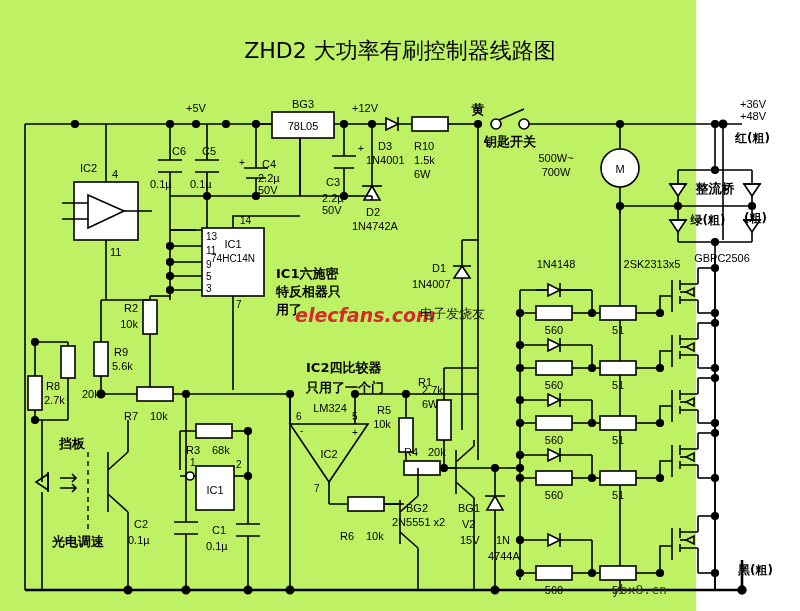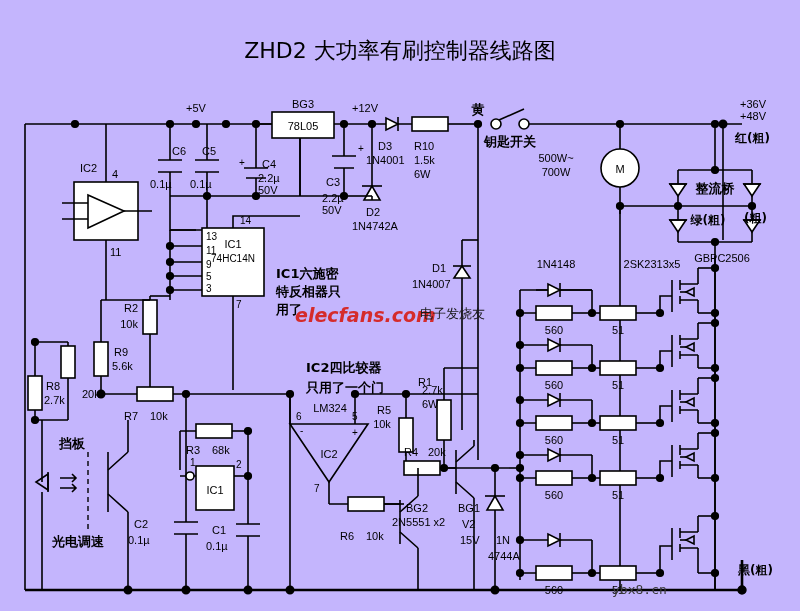--- a/index.html
+++ b/index.html
@@ -1,19 +1,19 @@
 <!DOCTYPE html>
 <html><head>
 <meta charset="utf-8">
 <title>ZHD2 Circuit Diagram</title>
 <style>
   html,body{margin:0;padding:0;background:#ffffff;}
   body{width:800px;height:611px;overflow:hidden;
        font-family:"Liberation Sans","DejaVu Sans",sans-serif;color:#000;}
-  #sheet{position:relative;width:800px;height:611px;background:#c4b5fd;}
+  #sheet{position:relative;width:696px;height:611px;background:#bef264;}
   svg{display:block;}
   .lbl{font-size:11px;fill:#000;font-family:"Liberation Sans","DejaVu Sans",sans-serif;}
   .lbl-s{font-size:10px;fill:#000;font-family:"Liberation Sans","DejaVu Sans",sans-serif;}
   .lbl-cn{font-size:13px;fill:#000;font-family:"DejaVu Sans",sans-serif;font-weight:bold;}
   .lbl-cn-s{font-size:12px;fill:#000;font-family:"DejaVu Sans",sans-serif;font-weight:bold;}
   .title-t{font-size:22px;fill:#000;font-family:"DejaVu Sans",sans-serif;}
   .wm-red{font-size:19px;fill:#d52b2b;font-family:"DejaVu Sans",sans-serif;font-weight:bold;font-style:italic;}
   .wm-bk{font-size:13px;fill:#1a1a1a;font-family:"DejaVu Sans",sans-serif;}
   .wm-gray{font-size:13px;fill:#3a3a3a;font-family:"DejaVu Sans Mono",monospace;}
   .w{stroke:#000;stroke-width:1.6;fill:none;}

